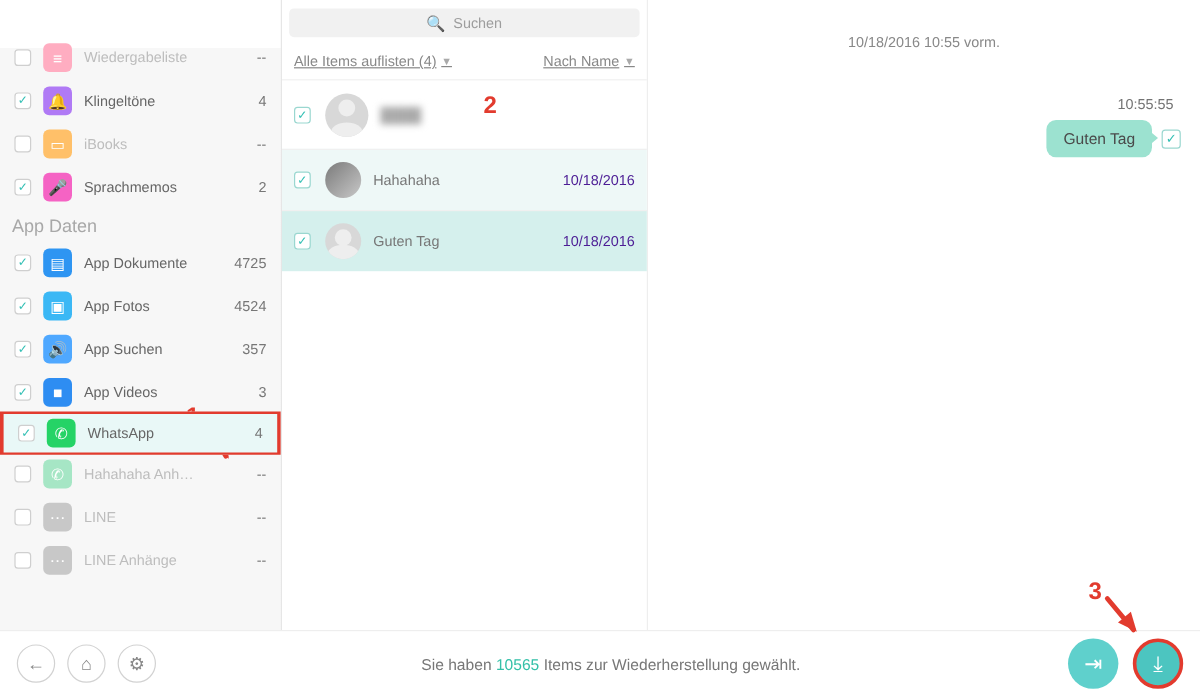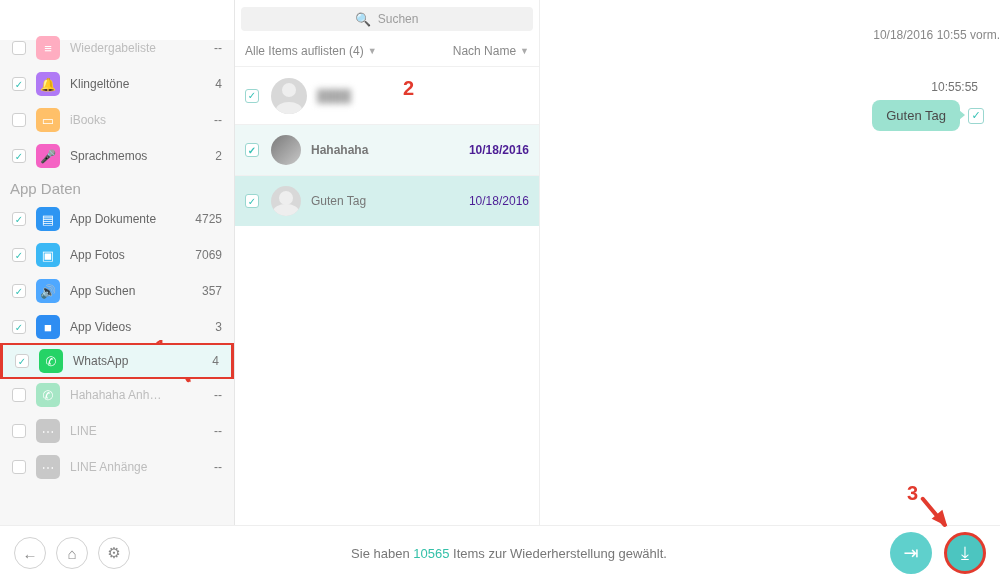--- a/index.html
+++ b/index.html
@@ -22,42 +22,42 @@
 .sidebar-item.hl { background: #e9f8f7; border: 2px solid #e23b2e; border-left-width: 3px; border-right-width: 3px; margin: -2px 0; position: relative; z-index: 2; }
 
 .ic-pink  { background:#ffadc1; } .ic-purple{ background:#b07af5; } .ic-orange{ background:#ffc069; }
 .ic-mag   { background:#f563c4; } .ic-blue  { background:#2e95f2; } .ic-cyan  { background:#3bb8f5; }
 .ic-lblue { background:#4fa8ff; } .ic-vblue { background:#2e8df2; } .ic-green { background:#25d366; }
 .ic-lgrn  { background:#a6e6c5; } .ic-grey  { background:#c8c8c8; }
 
 .center { flex: 0 0 305px; display: flex; flex-direction: column; background: #fff; border-right: 1px solid #eee; }
 .search { margin: 7px 6px; height: 24px; background: #f1f1f1; border-radius: 4px; display: flex; align-items: center; justify-content: center; gap: 6px; color: #9d9d9d; font-size: 12px; }
 .search .mag { font-size: 13px; }
-.sort-row { display: flex; align-items: center; justify-content: space-between; padding: 6px 10px 8px; font-size: 12px; color: #888; }
+.sort-row { display: flex; align-items: center; justify-content: space-between; padding: 6px 10px 8px; font-size: 12px; color: #888; text-decoration: underline; }
 .sort-row .dd { display: flex; align-items: center; gap: 4px; cursor: default; }
 .sort-row .caret { font-size: 9px; color: #aaa; }
 
 .chat-list { flex: 1; }
 .chat-row { display: flex; align-items: center; padding: 10px 10px; font-size: 12px; color: #555; border-top: 1px solid #f0f0f0; }
-.chat-row.sel { background: #eef8f7; font-weight: bold; }
+.chat-row.sel { background: #eef8f7; }
 .chat-row.selB { background: #d5f0ed; }
 .chat-row .chk { width: 14px; height: 14px; border: 1px solid #9ad7d0; border-radius: 3px; margin-right: 12px; display: flex; align-items: center; justify-content: center; color: #35c0b5; font-size: 10px; background: #fff; }
 .chat-row .chk.checked::before { content: "✓"; }
 .avatar { width: 30px; height: 30px; border-radius: 50%; background: #d8d8d8; margin-right: 10px; display: flex; align-items: center; justify-content: center; color: #fff; overflow: hidden; position: relative; }
 .avatar.big { width: 36px; height: 36px; }
 .avatar .head { position: absolute; width: 14px; height: 14px; background: #eee; border-radius: 50%; top: 5px; }
 .avatar .body { position: absolute; width: 26px; height: 16px; background: #eee; border-radius: 50% 50% 0 0; bottom: -4px; }
 .avatar.photo { background: linear-gradient(135deg,#7a7a7a,#c8c8c8); }
 .chat-row .info { flex: 1; }
 .chat-row .name { color: #777; font-size: 12px; filter: blur(0); }
 .chat-row.blurred .name { filter: blur(3px); color: #aaa; }
 .chat-row .date { color: #4c1d95; font-size: 12px; }
 
 .detail { flex: 1; position: relative; background: #fff; }
-.detail .ts-head { text-align: right; font-size: 12px; color: #888; padding-top: 28px; }
+.detail .ts-head { text-align: center; font-size: 12px; color: #888; padding-top: 28px; }
 .bubble-row { position: absolute; right: 16px; top: 100px; display: flex; align-items: center; gap: 8px; }
 .bubble-time { position: absolute; right: 22px; top: 80px; font-size: 12px; color: #737373; }
 .bubble { background: #9ce2d0; color: #4a4a4a; font-size: 13px; padding: 8px 14px; border-radius: 8px; position: relative; }
 .bubble::after { content: ""; position: absolute; right: -5px; top: 10px; width: 0; height: 0; border-left: 6px solid #9ce2d0; border-top: 5px solid transparent; border-bottom: 5px solid transparent; }
 .bubble-chk { width: 16px; height: 16px; border: 1px solid #9ad7d0; border-radius: 3px; display: flex; align-items: center; justify-content: center; color: #35c0b5; font-size: 11px; background: #fff; }
 .bubble-chk::before { content: "✓"; }
 
 .bottom { position: absolute; left: 0; right: 0; bottom: 0; height: 55px; border-top: 1px solid #eee; display: flex; align-items: center; padding: 0 14px; background: #fff; }
 .btn-round { width: 32px; height: 32px; border: 1px solid #d2d2d2; border-radius: 50%; display: flex; align-items: center; justify-content: center; color: #888; margin-right: 10px; font-size: 15px; }
 .status-line { flex: 1; text-align: center; font-size: 13px; color: #777; }
@@ -111,21 +111,21 @@
     <div class="sidebar-item">
       <span class="chk checked"></span>
       <span class="icon ic-blue">▤</span>
       <span class="label">App Dokumente</span>
       <span class="count">4725</span>
     </div>
     <div class="sidebar-item">
       <span class="chk checked"></span>
       <span class="icon ic-cyan">▣</span>
       <span class="label">App Fotos</span>
-      <span class="count">7069</span>
+      <span class="count">4524</span>
     </div>
     <div class="sidebar-item">
       <span class="chk checked"></span>
       <span class="icon ic-lblue">🔊</span>
       <span class="label">App Suchen</span>
       <span class="count">357</span>
     </div>
     <div class="sidebar-item">
       <span class="chk checked"></span>
       <span class="icon ic-vblue">■</span>

